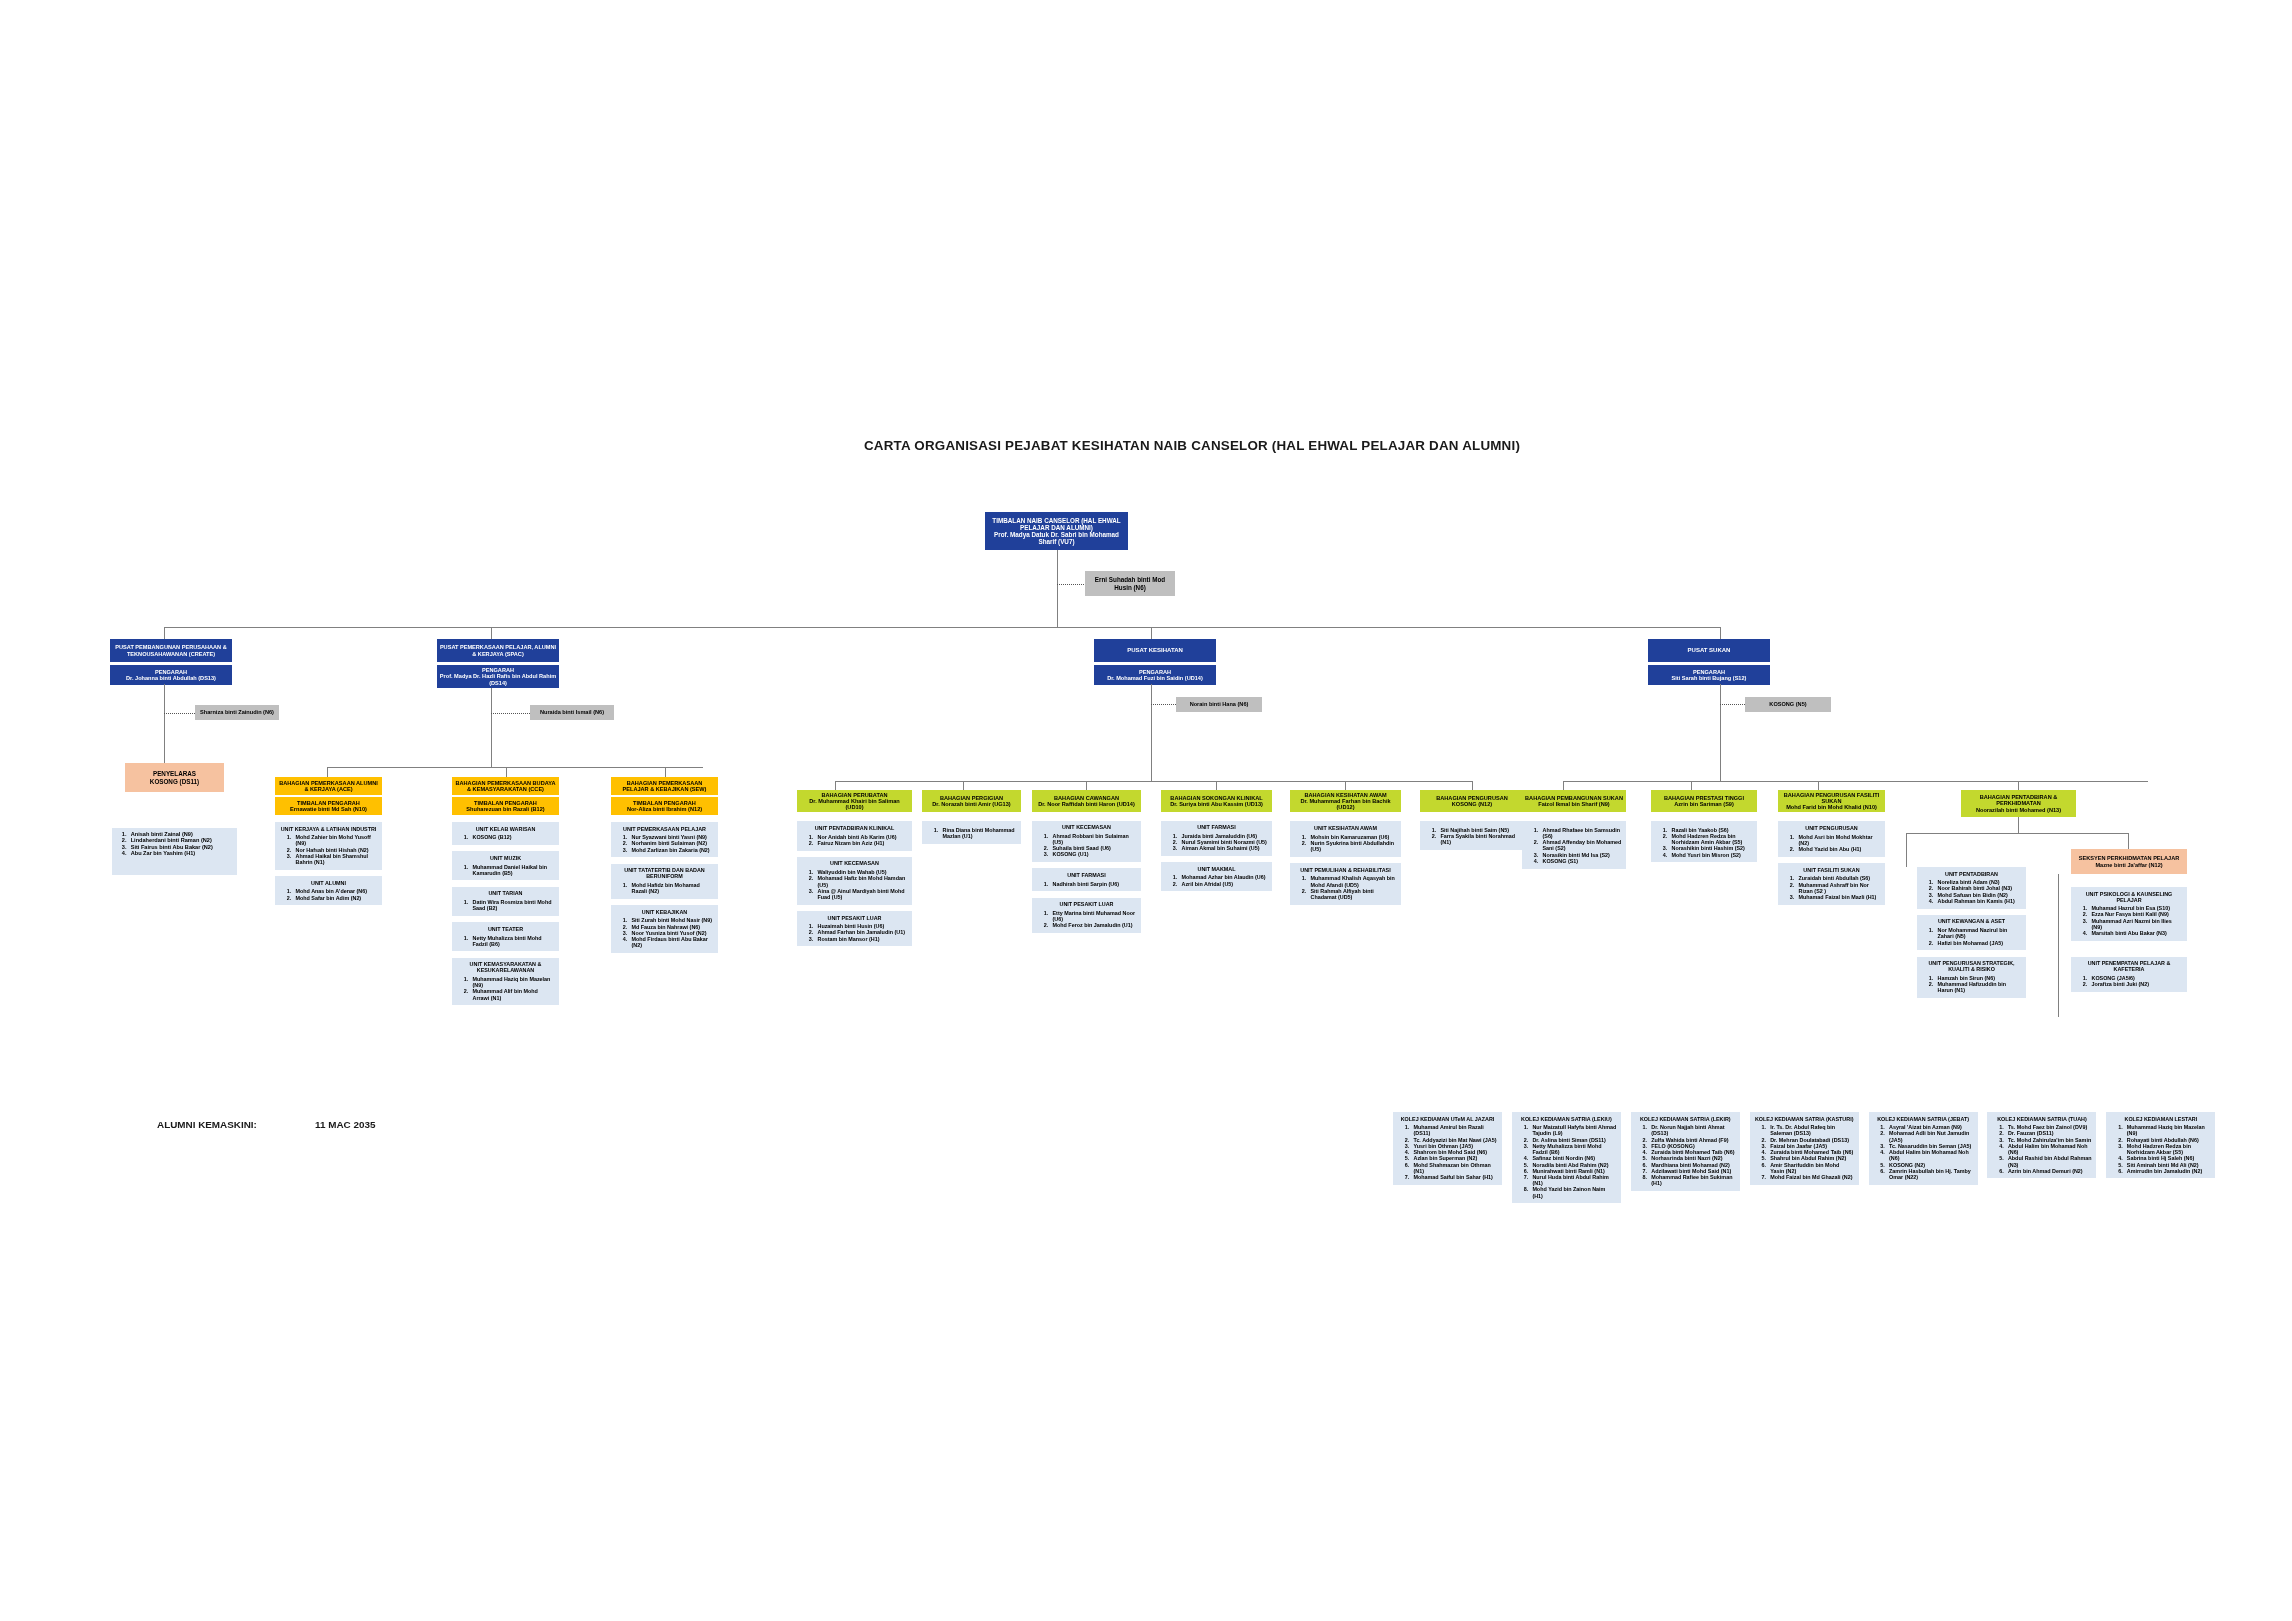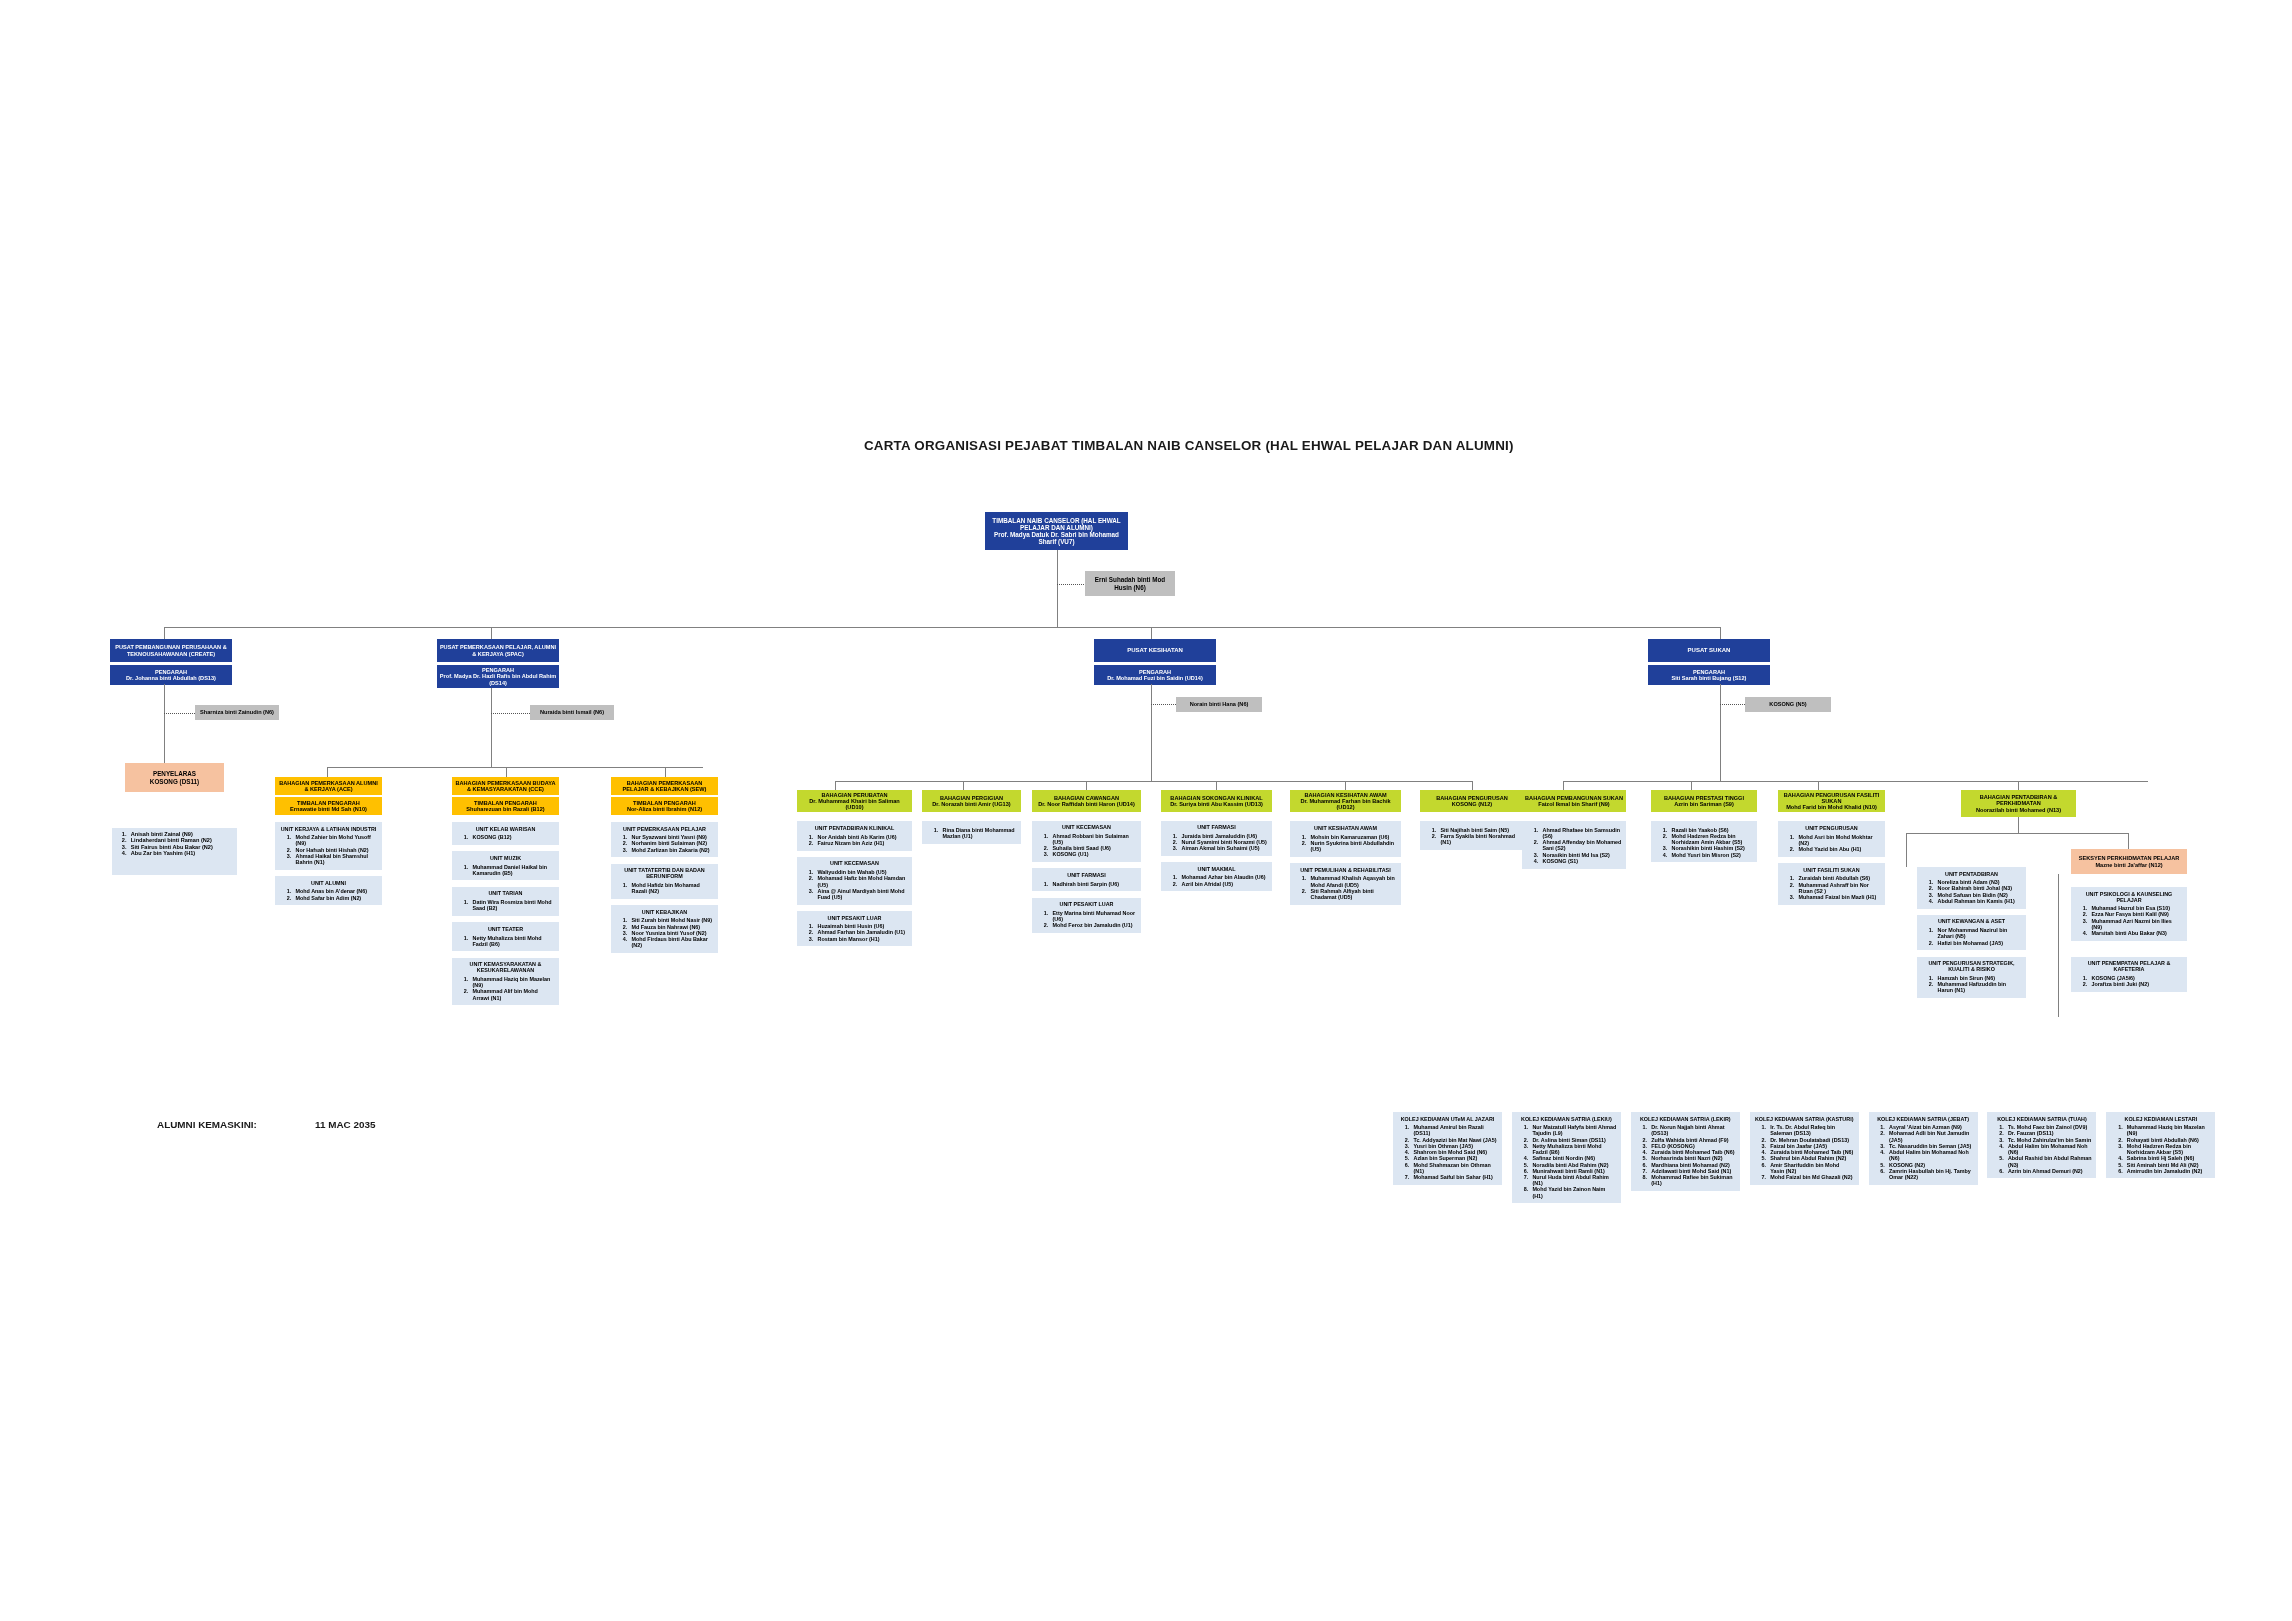--- a/index.html
+++ b/index.html
@@ -36,21 +36,21 @@
   
   #chart-title{position:absolute;font-weight:bold;letter-spacing:0.2px;white-space:nowrap;}
   #footer-label{position:absolute;font-weight:bold;}
   #footer-date{position:absolute;font-weight:bold;}
 </style>
 </head>
 <body>
 
 <div id="canvas">
 
-  <div id="chart-title" style="left:864px;top:438px;font-size:13.4px;">CARTA ORGANISASI PEJABAT TIMBALAN NAIB CANSELOR (HAL EHWAL PELAJAR DAN ALUMNI)</div>
+  <div id="chart-title" style="left:864px;top:438px;font-size:13.4px;">CARTA ORGANISASI PEJABAT KESIHATAN NAIB CANSELOR (HAL EHWAL PELAJAR DAN ALUMNI)</div>
 
   <div class="bx navy" style="left:985px;top:512px;width:143px;height:38px;font-size:6.3px;">
     <div class="inner">
       <div>TIMBALAN NAIB CANSELOR (HAL EHWAL PELAJAR DAN ALUMNI)</div>
       <div>Prof. Madya Datuk Dr. Sabri bin Mohamad Sharif (VU7)</div>
     </div>
   </div>
 
   <div class="vline" style="left:1057px;top:550px;height:77px;"></div>
 

